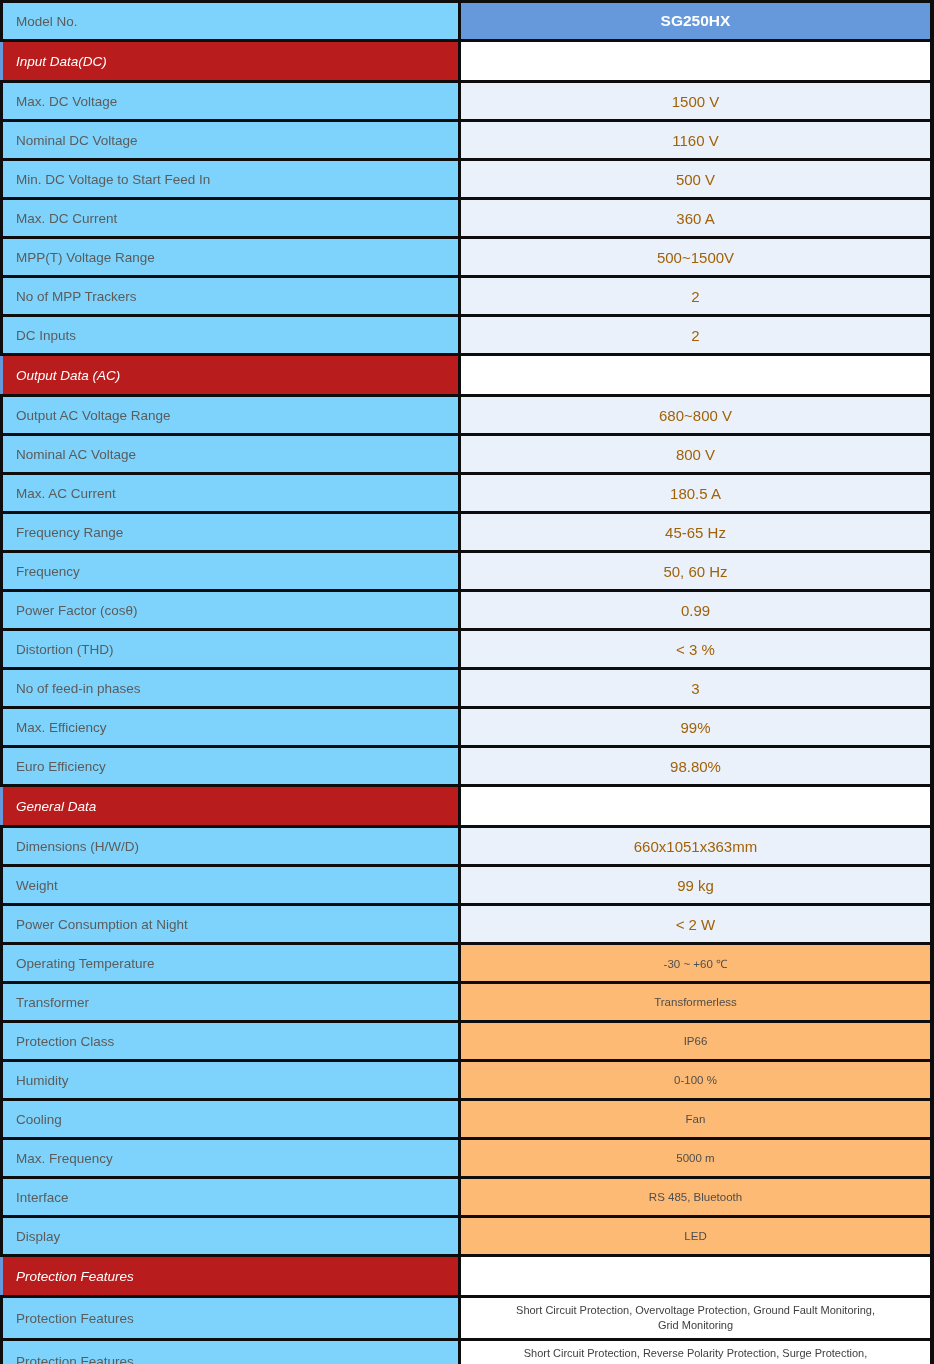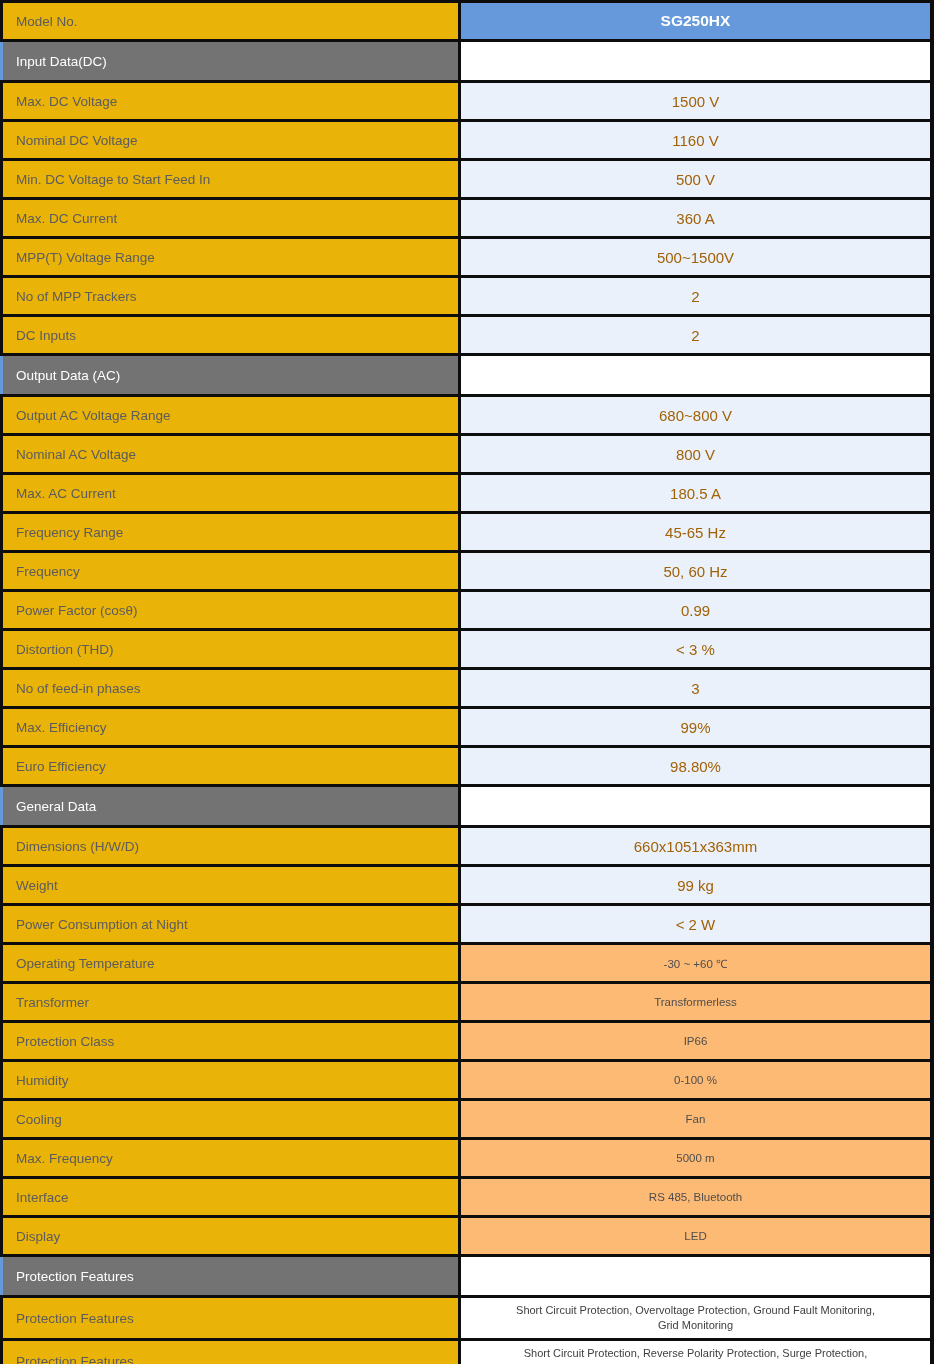--- a/index.html
+++ b/index.html
@@ -20,21 +20,21 @@
     border-right-width: 4px;
   }
   table.spec td {
     border: 3px solid #0d0d0d;
     height: 36px;
     vertical-align: middle;
     overflow: hidden;
   }
   td.label-cell {
     width: 434px;
-    background: #eab308;
+    background: #7dd3fc;
     color: #5c5c5c;
     font-size: 13.5px;
     padding: 0 8px 0 13px;
     text-align: left;
   }
   td.value-cell {
     text-align: center;
     padding: 0 8px;
   }
   td.value-highlight {
@@ -55,25 +55,26 @@
     white-space: pre-line;
     padding: 2px 6px;
   }
   tr.model-row td.value-cell {
     background: #6699db;
     color: #ffffff;
     font-weight: bold;
     font-size: 15.5px;
   }
   tr.section-row td.section-title {
-    background: #737373;
+    background: #b91c1c;
     color: #ffffff;
     font-size: 13.5px;
     padding: 0 20px 0 13px;
     border-left-color: #6699db;
+    font-style: italic;
   }
   tr.section-row td.section-empty {
     background: #ffffff;
   }
 </style>
 </head>
 <body>
 
 <div class="spec-wrap">
   <table class="spec">

